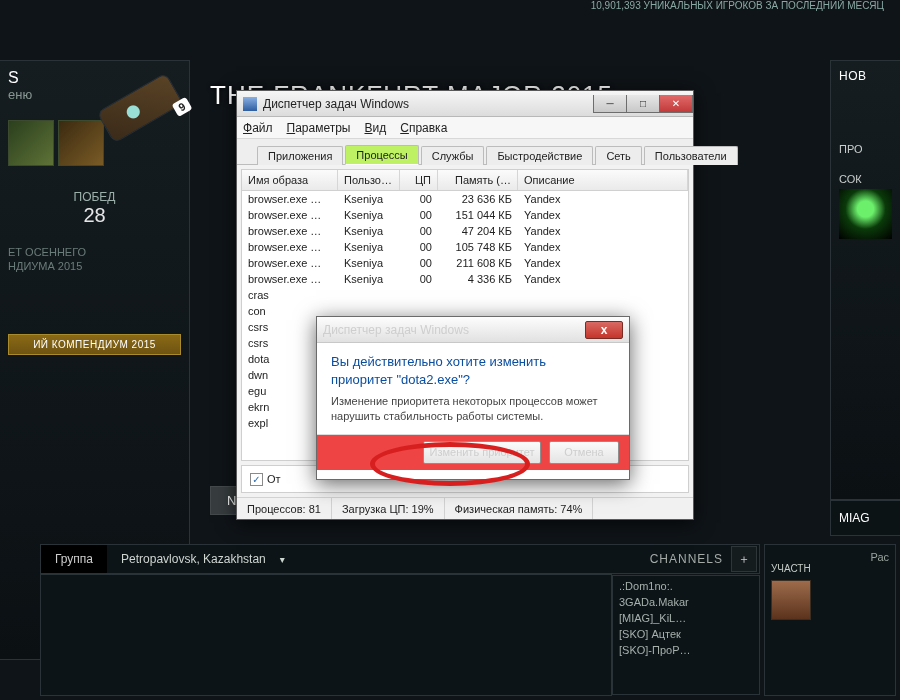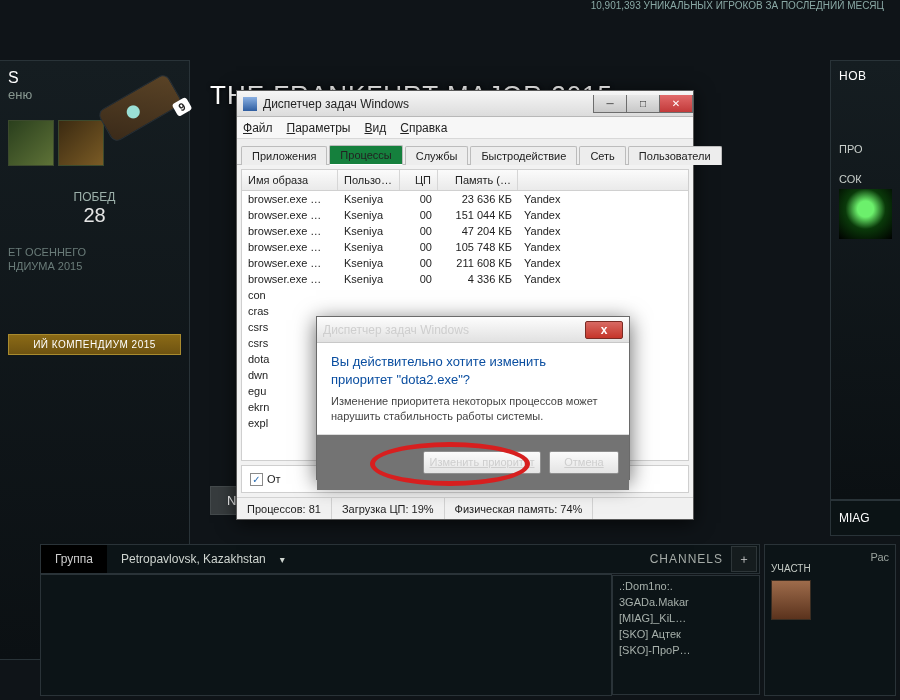--- a/index.html
+++ b/index.html
@@ -80,26 +80,26 @@
   .tm-titlebar .ttl{flex:1;font-size:12px;color:#222;}
   .win-btns{display:flex;}
   .win-btn{width:34px;height:18px;border:1px solid #6d6d6d;border-top:none;
            background:linear-gradient(#e7e7e7,#c8c8c8);margin-left:-1px;
            display:flex;align-items:center;justify-content:center;font-size:10px;cursor:pointer;}
   .win-btn.close{background:linear-gradient(#e26a6a,#c23a3a);color:#fff;}
   .tm-menubar{height:22px;background:#f7f7f7;border-bottom:1px solid #d8d8d8;
               display:flex;align-items:center;padding:0 6px;gap:14px;font-size:12px;}
   .tm-menubar span{cursor:pointer;}
   .tm-menubar span u{text-decoration:underline;}
-  .tm-tabs{height:26px;background:#eee;display:flex;align-items:flex-end;padding:0 4px;
+  .tm-tabs{height:26px;background:#eee;display:flex;align-items:flex-end;padding:0 20px;
            border-bottom:1px solid #bcbcbc;}
   .tm-tab{padding:3px 10px;font-size:11px;border:1px solid #bcbcbc;border-bottom:none;
           background:#ededed;margin-right:2px;cursor:pointer;position:relative;top:1px;
           border-radius:2px 2px 0 0;}
-  .tm-tab.active{background:#15803d;border-bottom:1px solid #fff;}
+  .tm-tab.active{background:#bef264;border-bottom:1px solid #fff;}
   .tm-body{flex:1;background:#fff;margin:4px;border:1px solid #cfcfcf;overflow:hidden;
            display:flex;flex-direction:column;}
   .tm-head{display:flex;border-bottom:1px solid #d0d0d0;background:linear-gradient(#fbfbfb,#eaeaea);}
   .tm-head div{padding:4px 6px;font-size:11px;border-right:1px solid #d6d6d6;white-space:nowrap;
                overflow:hidden;text-overflow:ellipsis;}
   .tm-rows{flex:1;overflow:hidden;}
   .tm-row{display:flex;font-size:11px;color:#222;}
   .tm-row div{padding:2px 6px;white-space:nowrap;overflow:hidden;text-overflow:ellipsis;}
   .c0{width:96px;} .c1{width:62px;} .c2{width:38px;text-align:right;}
   .c3{width:80px;text-align:right;} .c4{flex:1;}
@@ -116,22 +116,22 @@
   .dlg{position:absolute;left:316px;top:316px;width:314px;height:164px;
        background:#fff;border:1px solid #6a6a6a;box-shadow:0 4px 20px rgba(0,0,0,.6);font-size:12px;}
   .dlg-title{height:26px;background:linear-gradient(#fdfdfd,#e1e1e1);
              border-bottom:1px solid #c8c8c8;display:flex;align-items:center;padding:0 6px;}
   .dlg-title .t{flex:1;}
   .dlg-title .x{width:38px;height:18px;background:linear-gradient(#d86a63,#c5352a);
                 border:1px solid #7a2b24;border-radius:2px;color:#fff;font-weight:bold;
                 display:flex;align-items:center;justify-content:center;cursor:pointer;}
   .dlg-main{padding:10px 14px 6px;color:#0a4ea0;font-size:13px;line-height:1.35;}
   .dlg-sub{padding:0 14px 10px;color:#444;font-size:11px;line-height:1.35;}
-  .dlg-btns{height:56px;background:#737373;border-top:1px solid #dcdcdc;display:flex;
-            align-items:center;justify-content:flex-end;gap:8px;padding:0 10px;text-decoration:underline;}
+  .dlg-btns{height:36px;background:#ef4444;border-top:1px solid #dcdcdc;display:flex;
+            align-items:center;justify-content:flex-end;gap:8px;padding:0 10px;}
   .dlg-btn{min-width:118px;height:23px;border:1px solid #8e8e8e;
            background:linear-gradient(#fbfbfb,#e4e4e4);font-size:11px;cursor:pointer;
            display:flex;align-items:center;justify-content:center;border-radius:2px;}
   .dlg-btn.sec{min-width:70px;}
   .highlight-ring{position:absolute;left:370px;top:442px;width:160px;height:44px;
                   border:5px solid #d71f1f;border-radius:50%/50%;pointer-events:none;}
 </style>
 </head>
 <body>
 
@@ -222,20 +222,21 @@
     <div class="tm-tab">Быстродействие</div>
     <div class="tm-tab">Сеть</div>
     <div class="tm-tab">Пользователи</div>
   </div>
   <div class="tm-body">
     <div class="tm-head">
       <div class="c0">Имя образа</div>
       <div class="c1">Пользо…</div>
       <div class="c2">ЦП</div>
       <div class="c3">Память (…</div>
+      <div class="c4">Описание</div>
     </div>
     <div class="tm-rows" id="tm-rows">
         <div class="tm-row">
           <div class="c0">browser.exe …</div>
           <div class="c1">Kseniya</div>
           <div class="c2">00</div>
           <div class="c3">23 636 КБ</div>
           <div class="c4">Yandex</div>
         </div>
         <div class="tm-row">
@@ -267,28 +268,28 @@
           <div class="c4">Yandex</div>
         </div>
         <div class="tm-row">
           <div class="c0">browser.exe …</div>
           <div class="c1">Kseniya</div>
           <div class="c2">00</div>
           <div class="c3">4 336 КБ</div>
           <div class="c4">Yandex</div>
         </div>
         <div class="tm-row">
+          <div class="c0">cras</div>
+          <div class="c1"></div>
+          <div class="c2"></div>
+          <div class="c3"></div>
+          <div class="c4"></div>
+        </div>
+        <div class="tm-row">
           <div class="c0">con</div>
-          <div class="c1"></div>
-          <div class="c2"></div>
-          <div class="c3"></div>
-          <div class="c4"></div>
-        </div>
-        <div class="tm-row">
-          <div class="c0">cras</div>
           <div class="c1"></div>
           <div class="c2"></div>
           <div class="c3"></div>
           <div class="c4"></div>
         </div>
         <div class="tm-row">
           <div class="c0">csrs</div>
           <div class="c1"></div>
           <div class="c2"></div>
           <div class="c3"></div>

